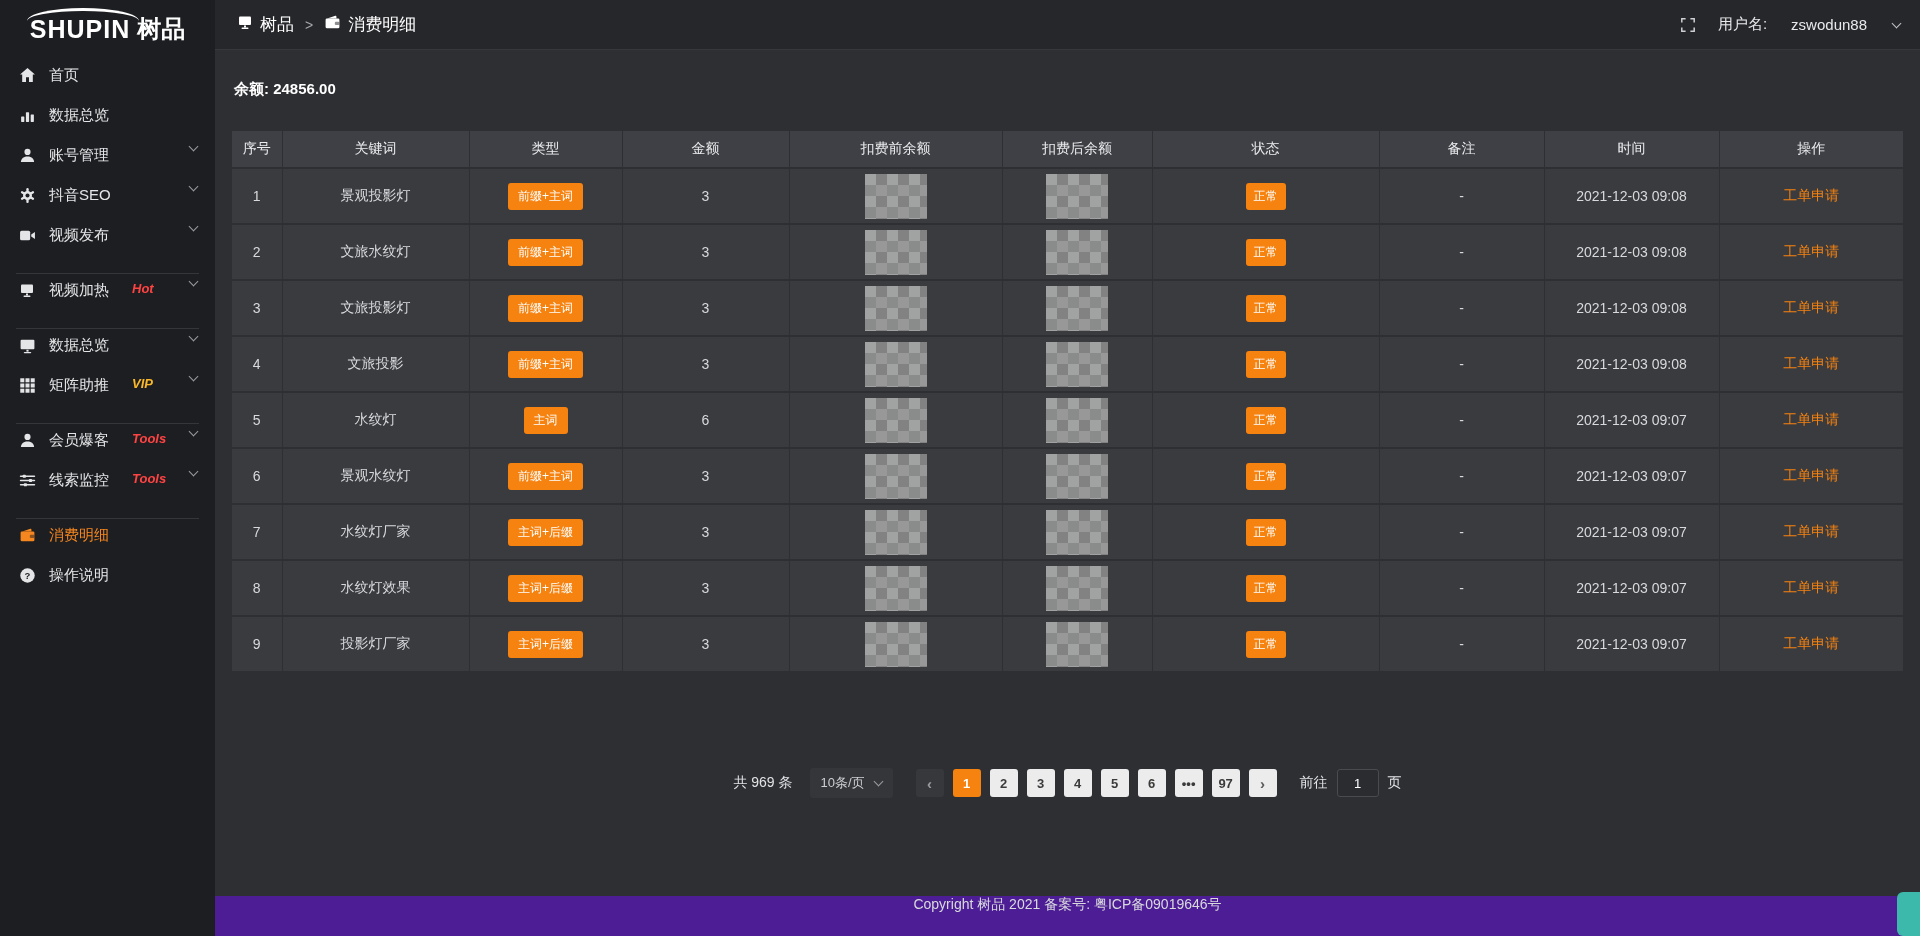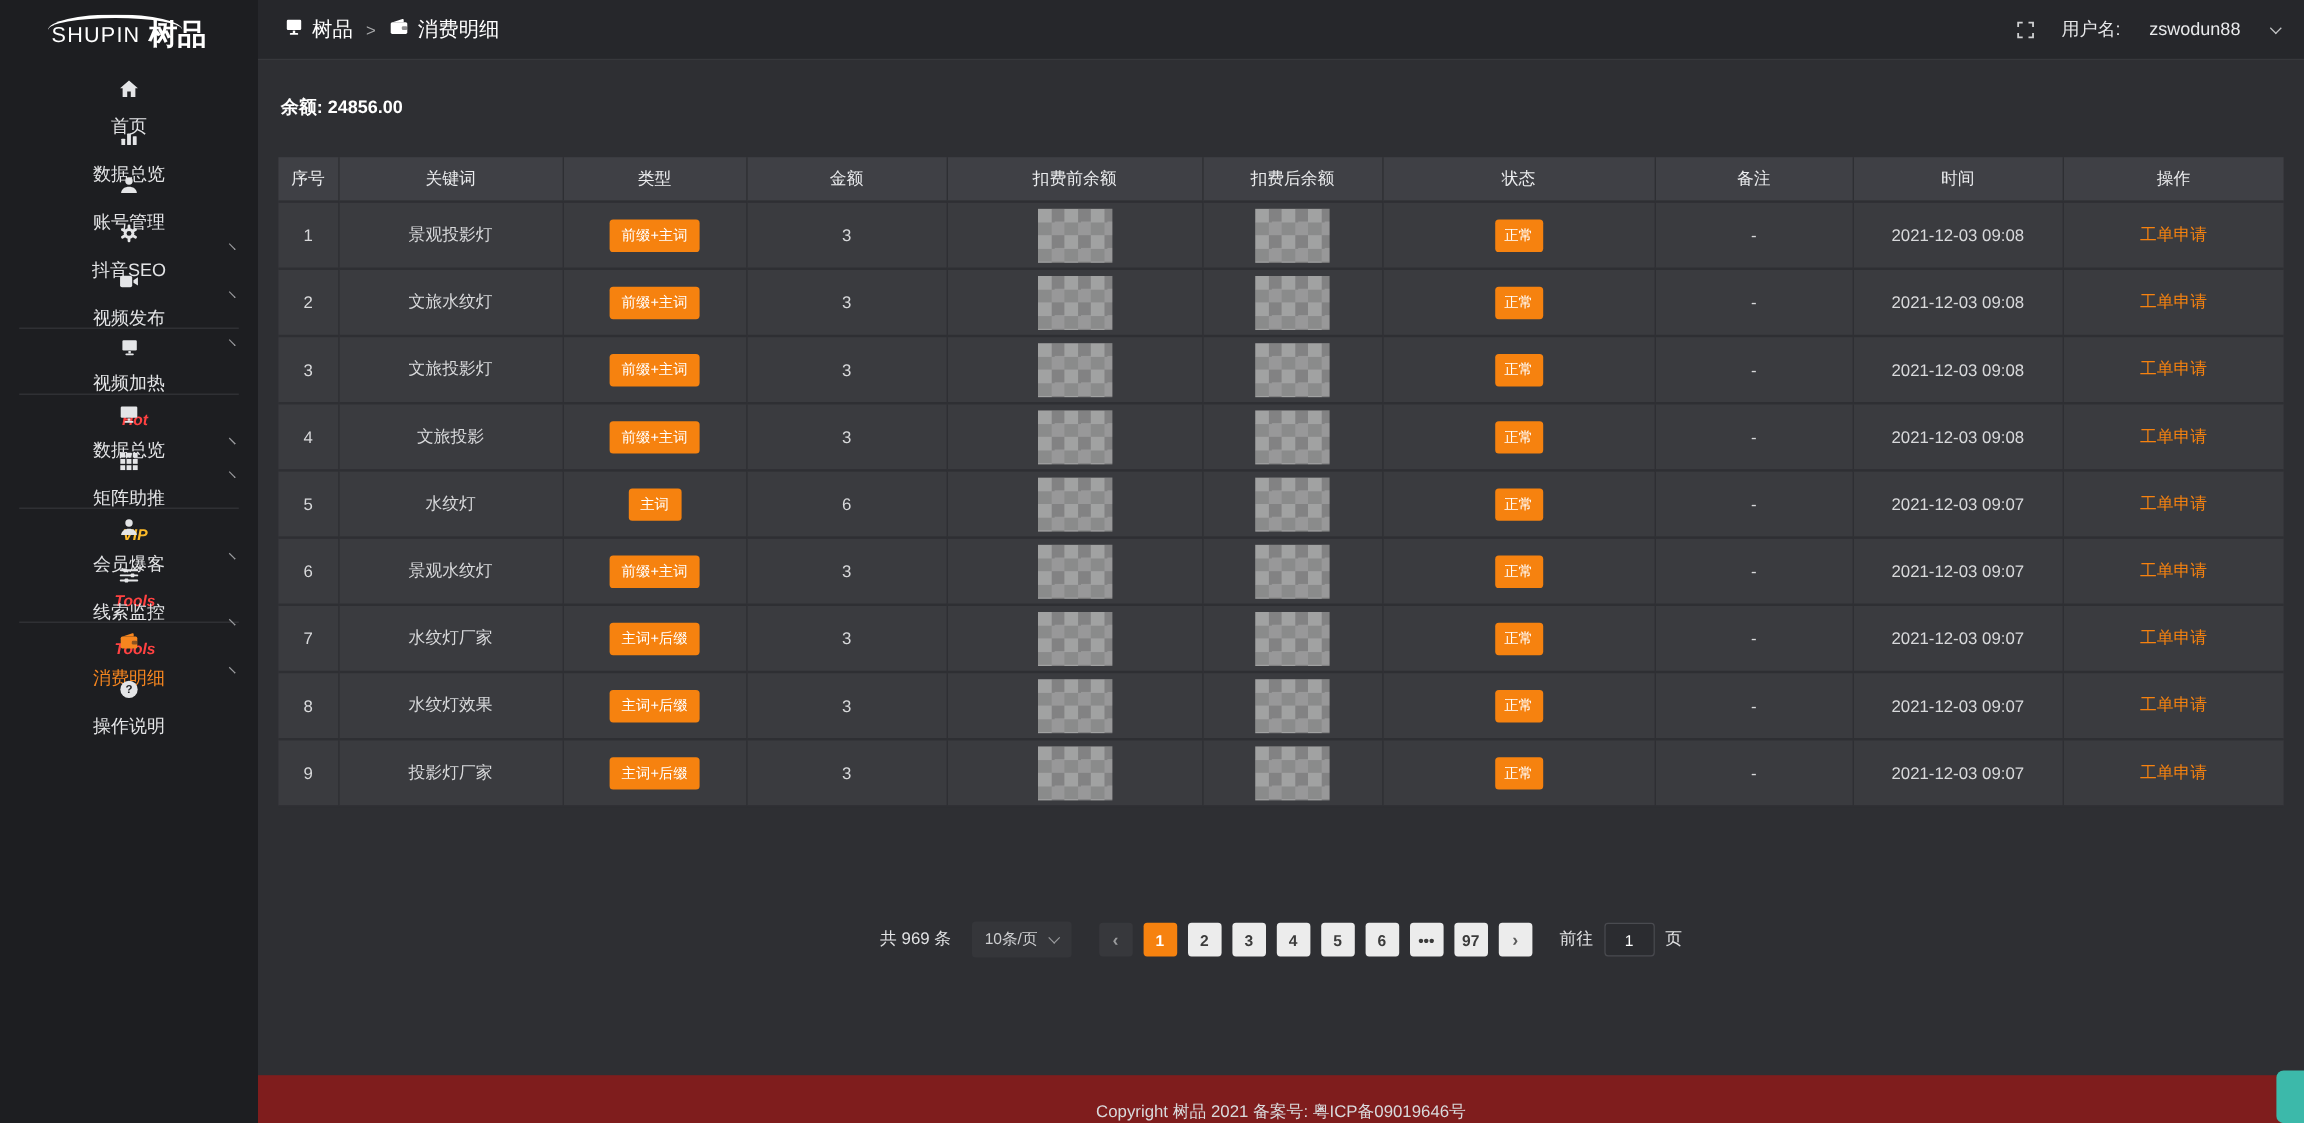--- a/index.html
+++ b/index.html
@@ -9,24 +9,24 @@
   }
   *{box-sizing:border-box;margin:0;padding:0;font-family:"Liberation Sans","DejaVu Sans",sans-serif;}
   html,body{width:1920px;height:936px;overflow:hidden;background:var(--main);}
   .app{display:flex;width:1920px;height:936px;}
 
   
   .sidebar{width:215px;min-width:215px;height:936px;background:var(--sidebar);color:var(--text);}
   .logo{height:58px;display:flex;align-items:center;justify-content:center;gap:7px;color:#fff;}
   .logo-en-wrap{position:relative;display:inline-block;}
   .logo-arc{position:absolute;top:-7px;left:-3px;width:112px;height:13px;border-top:3px solid #fff;border-radius:56px 56px 0 0/13px 13px 0 0;}
-  .logo-en{font-size:18px;font-weight:400;letter-spacing:1px;text-align:right;}
+  .logo-en{font-size:25px;font-weight:700;letter-spacing:1px;text-align:right;}
   .logo-cn{font-size:24px;font-weight:700;}
   .menu{padding-top:8px;}
-  .menu-item{height:40px;display:flex;align-items:center;gap:13px;padding:0 18px;font-size:15px;color:var(--text);cursor:pointer;flex-direction:column;}
+  .menu-item{height:40px;display:flex;gap:13px;padding:0 18px;font-size:15px;color:var(--text);cursor:pointer;}
   .menu-item .mi-icon{width:18px;height:18px;display:flex;align-items:center;justify-content:center;}
   .menu-item.active{color:#f6861f;}
   .badge{font-size:13px;font-weight:bold;font-style:italic;margin-left:10px;}
   .mi-chev{margin-left:auto;width:7px;height:7px;border-right:1.6px solid #9b9c9f;border-bottom:1.6px solid #9b9c9f;transform:rotate(45deg);margin-top:-3px;}
   .divider{height:1px;background:#35363a;margin:7px 16px;}
 
   
   .right{flex:1;display:flex;flex-direction:column;background:var(--main);}
   .topbar{height:50px;background:var(--header);display:flex;align-items:center;justify-content:space-between;padding:0 20px 0 22px;border-bottom:1px solid #37383c;}
   .crumbs{display:flex;align-items:center;gap:9px;color:#fff;font-size:17px;}
@@ -59,21 +59,21 @@
   .pg-size{background:#35363a;color:#cdced0;font-size:13px;height:30px;padding:0 11px;border-radius:3px;display:flex;align-items:center;gap:10px;cursor:pointer;margin-right:14px;}
   .pg-size .mi-chev{margin:0;margin-top:-3px;border-color:#9b9c9f;}
   .pg-btn{min-width:28px;height:28px;padding:0 5px;border-radius:3px;background:#ececec;color:#3b3b3b;font-size:13px;font-weight:bold;display:flex;align-items:center;justify-content:center;cursor:pointer;border:none;}
   .pg-btn.nav{background:#37383c;color:#9a9b9d;font-size:15px;}
   .pg-btn.nav.next{background:#ececec;color:#5a5a5a;}
   .pg-btn.active{background:var(--orange);color:#fff;}
   .jump{display:flex;align-items:center;gap:9px;margin-left:14px;color:#e2e3e5;font-size:14px;}
   .jump input{width:42px;height:28px;background:#2b2c30;border:1px solid #4a4b50;border-radius:3px;color:#fff;text-align:center;font-size:13px;}
 
   
-  .footer{height:40px;background:#7f1d1d;display:flex;align-items:flex-end;justify-content:center;color:#d9dadc;font-size:14px;}
+  .footer{height:40px;background:#4c1d95;display:flex;align-items:flex-start;justify-content:center;color:#d9dadc;font-size:14px;}
   .service-widget{position:absolute;right:0;bottom:0;width:23px;height:44px;background:#3cb9aa;border-radius:6px 0 0 6px;cursor:pointer;}
 </style>
 </head>
 <body>
 
 <div class="app">
 
   <aside class="sidebar">
     <div class="logo">
       <span class="logo-en-wrap">

